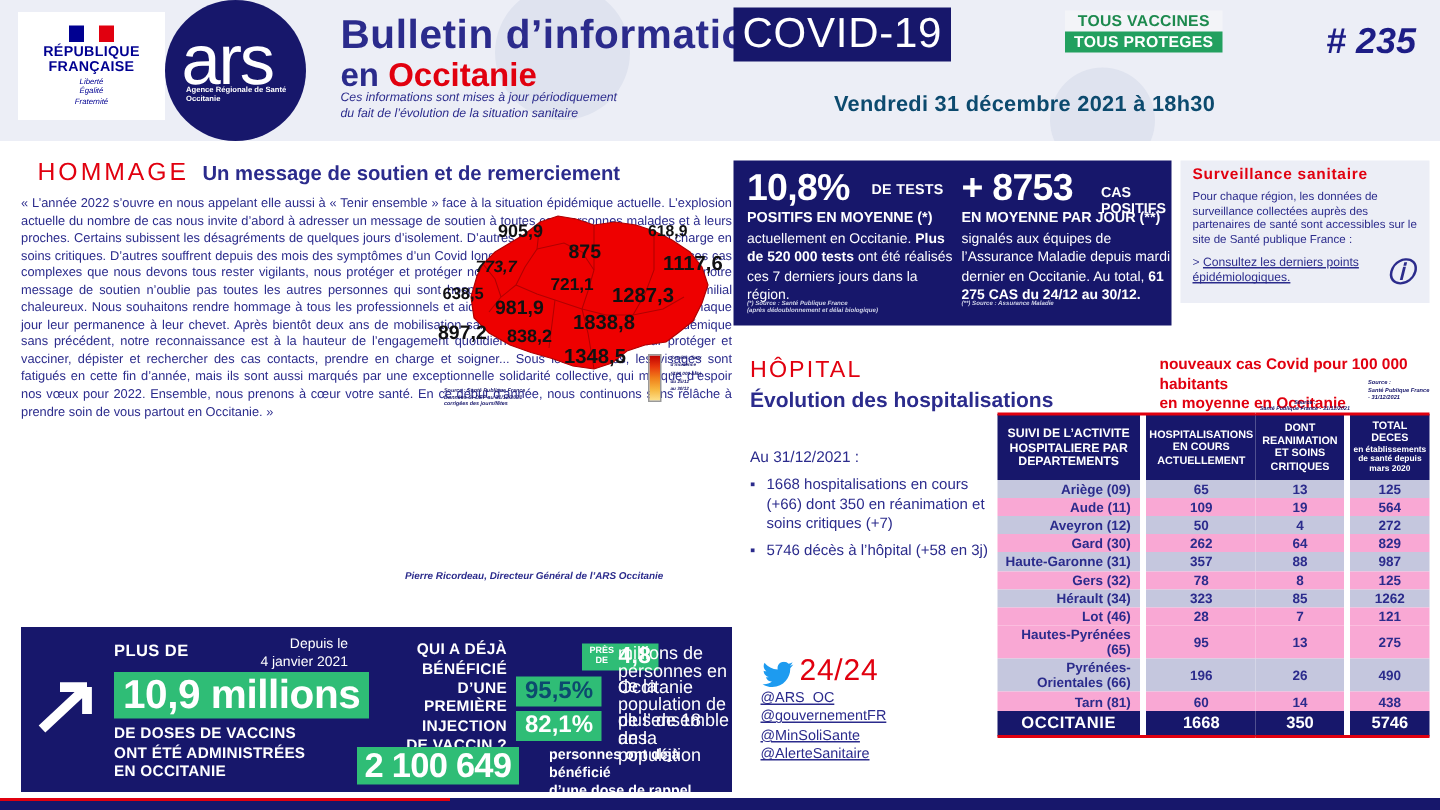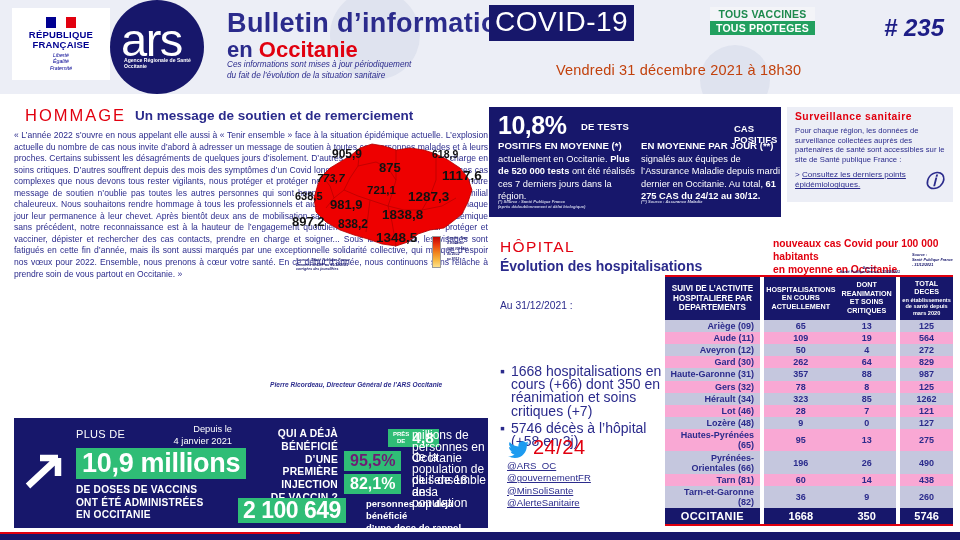--- a/index.html
+++ b/index.html
@@ -32,21 +32,21 @@
   .bul{position:absolute;left:227px;top:8px;font-size:27px;font-weight:bold;color:#2b2b8c;letter-spacing:.4px;}
   .bul2{position:absolute;left:227px;top:37px;font-size:22px;font-weight:bold;color:#2b2b8c;}
   .bul2 .occ{color:#e1000f;}
   .covidtag{position:absolute;left:489px;top:5px;background:#17176b;color:#fff;font-size:28px;
      padding:1px 6px 3px 6px;letter-spacing:.5px;font-weight:400;}
   .tv{position:absolute;left:710px;top:7px;width:105px;}
   .tv .l1{background:#f3f4f8;color:#1d8a4e;font-weight:bold;font-size:10.5px;text-align:center;letter-spacing:.2px;padding:1px 0;}
   .tv .l2{background:#22a05f;color:#fff;font-weight:bold;font-size:10.5px;text-align:center;letter-spacing:.2px;padding:1px 4px;}
   .numero{position:absolute;right:16px;top:14px;font-size:24px;font-weight:bold;font-style:italic;color:#1d1d86;}
   .subhead{position:absolute;left:227px;top:60px;font-size:8.2px;font-style:italic;color:#2b2b8c;line-height:10.5px;}
-  .datehead{position:absolute;left:556px;top:62px;font-size:14.5px;font-weight:normal;color:#c2410c;letter-spacing:.2px;text-align:right;}
+  .datehead{position:absolute;left:556px;top:62px;font-size:14.5px;font-weight:bold;color:#0c4a6e;letter-spacing:.2px;text-align:right;}
 
   
   .hommage{position:absolute;left:25px;top:106px;font-size:16.5px;color:#e1000f;letter-spacing:2px;}
   .hommage-sub{position:absolute;left:135px;top:108px;font-size:13.5px;font-weight:bold;color:#2b2b8c;}
   .quote{position:absolute;left:14px;top:130px;width:474px;font-size:8.55px;line-height:11.55px;
      color:#2b2b8c;text-align:justify;}
   .sign{position:absolute;left:270px;top:381px;font-size:6.6px;font-style:italic;font-weight:bold;color:#2b2b8c;}
 
   
   .mapbox{position:absolute;left:296px;top:136px;width:196px;height:150px;}
@@ -54,31 +54,31 @@
   .mapnum{position:absolute;font-weight:bold;color:#111;white-space:nowrap;}
   .mapsrc{position:absolute;left:0px;top:122px;font-size:3.6px;line-height:4.6px;color:#17176b;font-weight:bold;font-style:italic;}
   .maplegend{position:absolute;left:136px;top:99px;width:58px;height:34px;}
   .maplegend .bar{position:absolute;left:0;top:1px;width:7px;height:30px;
      background:linear-gradient(#c00000,#e8380d,#f07f1a,#f7b53d,#fde08a);border:.5px solid #999;}
   .maplegend .lt{position:absolute;left:15px;top:1px;font-size:3.1px;line-height:5.4px;color:#17176b;font-weight:bold;font-style:italic;}
 
   
   .vacc{position:absolute;left:14px;top:418px;width:474px;height:110px;background:#17176b;}
   .arrow{position:absolute;left:10px;top:28px;width:46px;height:46px;}
-  .vtop{position:absolute;left:62px;top:10px;font-size:11px;font-weight:normal;color:#fff;letter-spacing:.3px;}
+  .vtop{position:absolute;left:62px;top:10px;font-size:11px;font-weight:bold;color:#fff;letter-spacing:.3px;}
   .vdepuis{position:absolute;left:140px;top:6px;width:78px;text-align:right;font-size:9.3px;color:#fff;line-height:11.5px;}
   .vbig{position:absolute;left:62px;top:30px;background:#2fbd76;color:#fff;font-size:27px;font-weight:bold;
      padding:0 6px;line-height:31px;letter-spacing:-.3px;}
   .vdesc{position:absolute;left:62px;top:66px;font-size:10.2px;font-weight:bold;color:#fff;line-height:12.5px;letter-spacing:.2px;}
 
   .qdeja{position:absolute;left:228px;top:10px;width:96px;text-align:right;font-size:10.3px;font-weight:bold;color:#fff;line-height:12.8px;letter-spacing:.2px;}
   .chipA{position:absolute;left:330px;top:11px;background:#2fbd76;color:#fff;padding:1px 5px;display:flex;align-items:center;gap:3px;margin-left:44px;}
   .chipA .pres{font-size:6px;font-weight:bold;line-height:6.6px;text-align:center;}
   .chipA .v{font-size:15.5px;font-weight:bold;line-height:16px;}
-  .chipB{position:absolute;left:330px;top:33px;background:#2fbd76;color:#701a75;font-size:16px;font-weight:bold;padding:1px 6px;line-height:18px;}
+  .chipB{position:absolute;left:330px;top:33px;background:#2fbd76;color:#0c4a6e;font-size:16px;font-weight:bold;padding:1px 6px;line-height:18px;}
   .chipC{position:absolute;left:330px;top:56px;background:#2fbd76;color:#fff;font-size:16px;font-weight:bold;padding:1px 6px;line-height:18px;}
   .lbl{position:absolute;font-size:12px;color:#fff;line-height:11.6px;}
   .chipBig{position:absolute;left:224px;top:80px;background:#2fbd76;color:#fff;font-size:23px;font-weight:bold;padding:0 5px;line-height:25px;letter-spacing:-.5px;}
   .rappel{position:absolute;left:352px;top:80px;font-size:9.5px;color:#fff;line-height:12px;font-weight:bold;}
 
   
   .statbox{position:absolute;left:489px;top:107px;width:292px;height:110px;background:#17176b;color:#fff;}
   .s1n{position:absolute;left:9px;top:4px;font-size:25px;font-weight:bold;line-height:28px;letter-spacing:-.5px;}
   .s1u{position:absolute;left:92px;top:14px;font-size:9.5px;font-weight:bold;letter-spacing:.2px;}
   .s1l{position:absolute;left:9px;top:33px;font-size:9.6px;font-weight:bold;line-height:12px;width:140px;}
@@ -93,21 +93,21 @@
   .surv{position:absolute;left:787px;top:107px;width:166px;height:95px;background:#eceef6;}
   .survt{position:absolute;left:8px;top:4px;font-size:10.3px;font-weight:bold;color:#e1000f;letter-spacing:.5px;}
   .survb{position:absolute;left:8px;top:19px;width:152px;font-size:7.7px;line-height:9.7px;color:#2b2b8c;}
   .survlink{position:absolute;left:8px;top:63px;width:128px;font-size:8.1px;line-height:10.2px;color:#2b2b8c;}
   .survlink u{text-decoration:underline;}
   .ibadge{position:absolute;right:10px;top:62px;font-size:18px;color:#2b2b8c;font-weight:bold;font-style:italic;}
 
   .hop{position:absolute;left:500px;top:238px;font-size:15.5px;color:#e1000f;letter-spacing:1.4px;}
   .hop2{position:absolute;left:500px;top:258px;font-size:14px;font-weight:bold;color:#2b2b8c;line-height:16px;}
   .hop3{position:absolute;left:500px;top:300px;font-size:10.3px;color:#2b2b8c;}
-  .hoplist{position:absolute;left:500px;top:317px;width:165px;font-size:14px;color:#2b2b8c;line-height:13.2px;margin-top:48px;}
+  .hoplist{position:absolute;left:500px;top:317px;width:165px;font-size:10px;color:#2b2b8c;line-height:13.2px;}
   .hoplist li{margin-bottom:4px;}
   .hoplist ul{margin:0;padding-left:11px;list-style:none;}
   .hoplist li:before{content:"\25AA";color:#2b2b8c;position:absolute;margin-left:-11px;}
 
   .tw{position:absolute;left:507px;top:440px;}
   .twicon{position:absolute;left:0;top:1px;width:24px;height:18px;}
   .twnum{position:absolute;left:26px;top:-4px;font-size:20px;letter-spacing:.5px;}
   .twnum .a{color:#e1000f;}
   .twlist{position:absolute;left:0px;top:20px;font-size:9.6px;line-height:12.3px;color:#2b2b8c;text-decoration:underline;}
 
@@ -276,20 +276,21 @@
     <div class="s1u">DE TESTS</div>
     <div class="s1l">POSITIFS EN MOYENNE (*)</div>
     <div class="s1t">
       <span>actuellement en Occitanie.</span>
       <b>Plus de 520 000 tests</b>
       <span>ont été réalisés ces 7 derniers jours dans la région.</span>
     </div>
     <div class="srcmini" style="left:9px;top:92px;white-space:pre-line">(*) Source : Santé Publique France
 (après dédoublonnement et délai biologique)</div>
 
+    <div class="s2n">+ 8753</div>
     <div class="s2u">CAS POSITIFS</div>
     <div class="s2l">EN MOYENNE PAR JOUR (**)</div>
     <div class="s2t">
       <span>signalés aux équipes de l’Assurance Maladie depuis mardi dernier en Occitanie. Au total,</span>
       <b>61 275 CAS du 24/12 au 30/12.</b>
     </div>
     <div class="srcmini" style="left:152px;top:92px;white-space:pre-line">(**) Source : Assurance Maladie</div>
   </div>
 
   <div class="surv">
@@ -408,28 +409,20 @@
           <td>1262</td>
         </tr>
         <tr class="even">
           <td class="name">Lot (46)</td>
           <td class="gapcell"></td>
           <td>28</td>
           <td>7</td>
           <td class="gapcell"></td>
           <td>121</td>
         </tr>
-        <tr class="odd">
-          <td class="name">Lozère (48)</td>
-          <td class="gapcell"></td>
-          <td>9</td>
-          <td>0</td>
-          <td class="gapcell"></td>
-          <td>127</td>
-        </tr>
         <tr class="even">
           <td class="name">Hautes-Pyrénées (65)</td>
           <td class="gapcell"></td>
           <td>95</td>
           <td>13</td>
           <td class="gapcell"></td>
           <td>275</td>
         </tr>
         <tr class="odd">
           <td class="name">Pyrénées-Orientales (66)</td>
@@ -439,28 +432,20 @@
           <td class="gapcell"></td>
           <td>490</td>
         </tr>
         <tr class="even">
           <td class="name">Tarn (81)</td>
           <td class="gapcell"></td>
           <td>60</td>
           <td>14</td>
           <td class="gapcell"></td>
           <td>438</td>
-        </tr>
-        <tr class="odd">
-          <td class="name">Tarn-et-Garonne (82)</td>
-          <td class="gapcell"></td>
-          <td>36</td>
-          <td>9</td>
-          <td class="gapcell"></td>
-          <td>260</td>
         </tr>
         <tr class="total">
           <td class="name">OCCITANIE</td>
           <td class="gapcell"></td>
           <td>1668</td>
           <td>350</td>
           <td class="gapcell"></td>
           <td>5746</td>
         </tr>
       </tbody>

